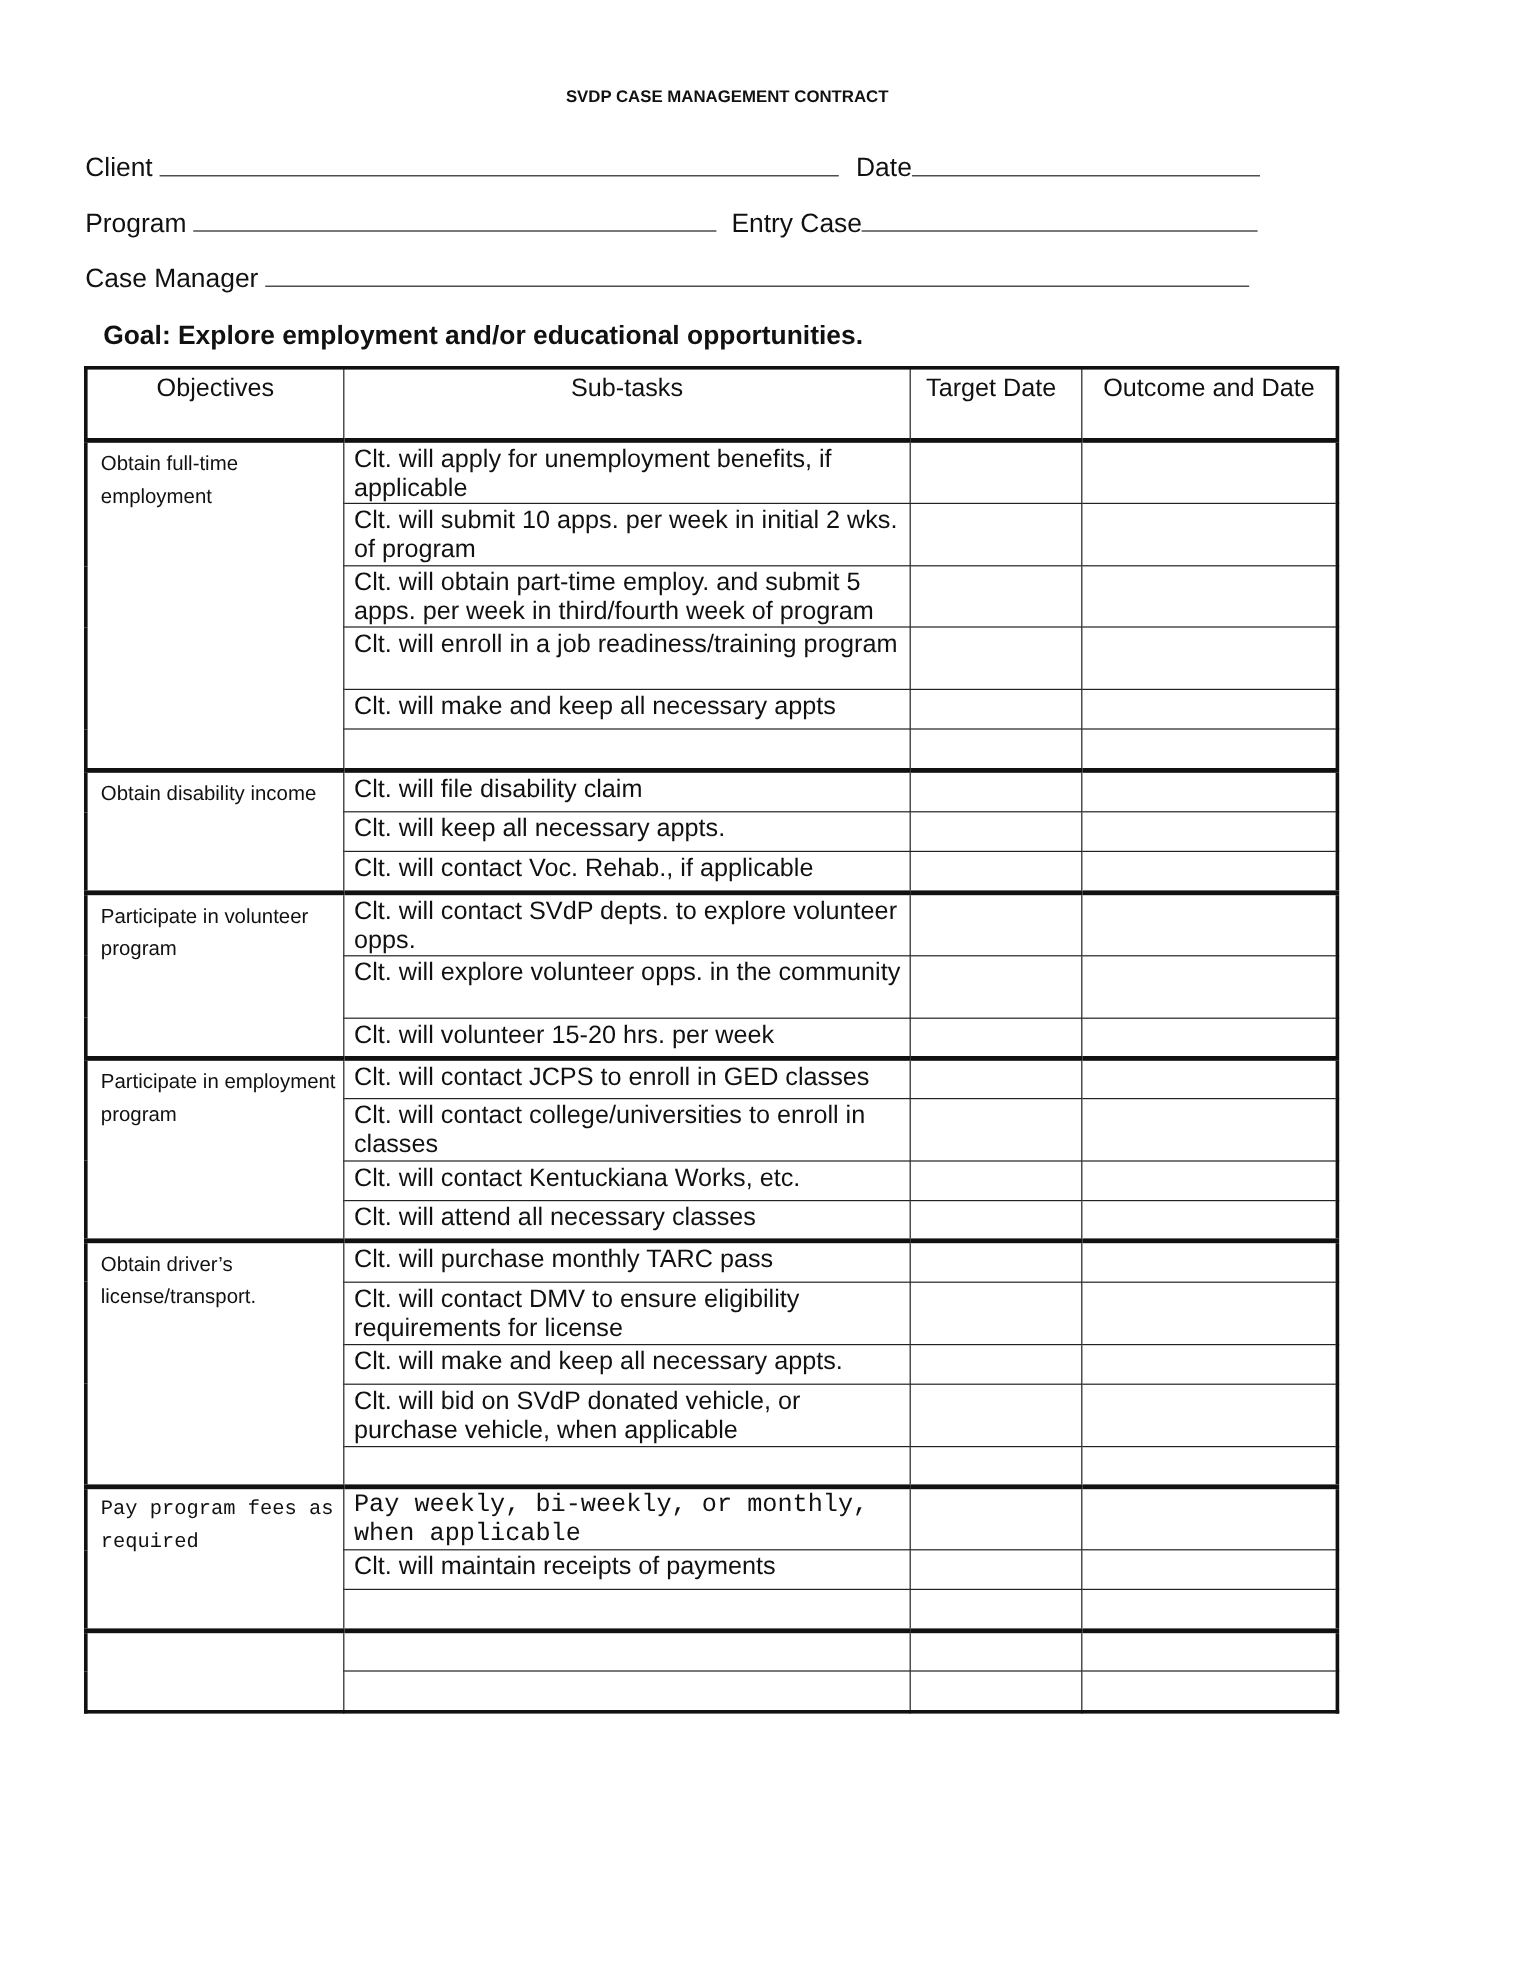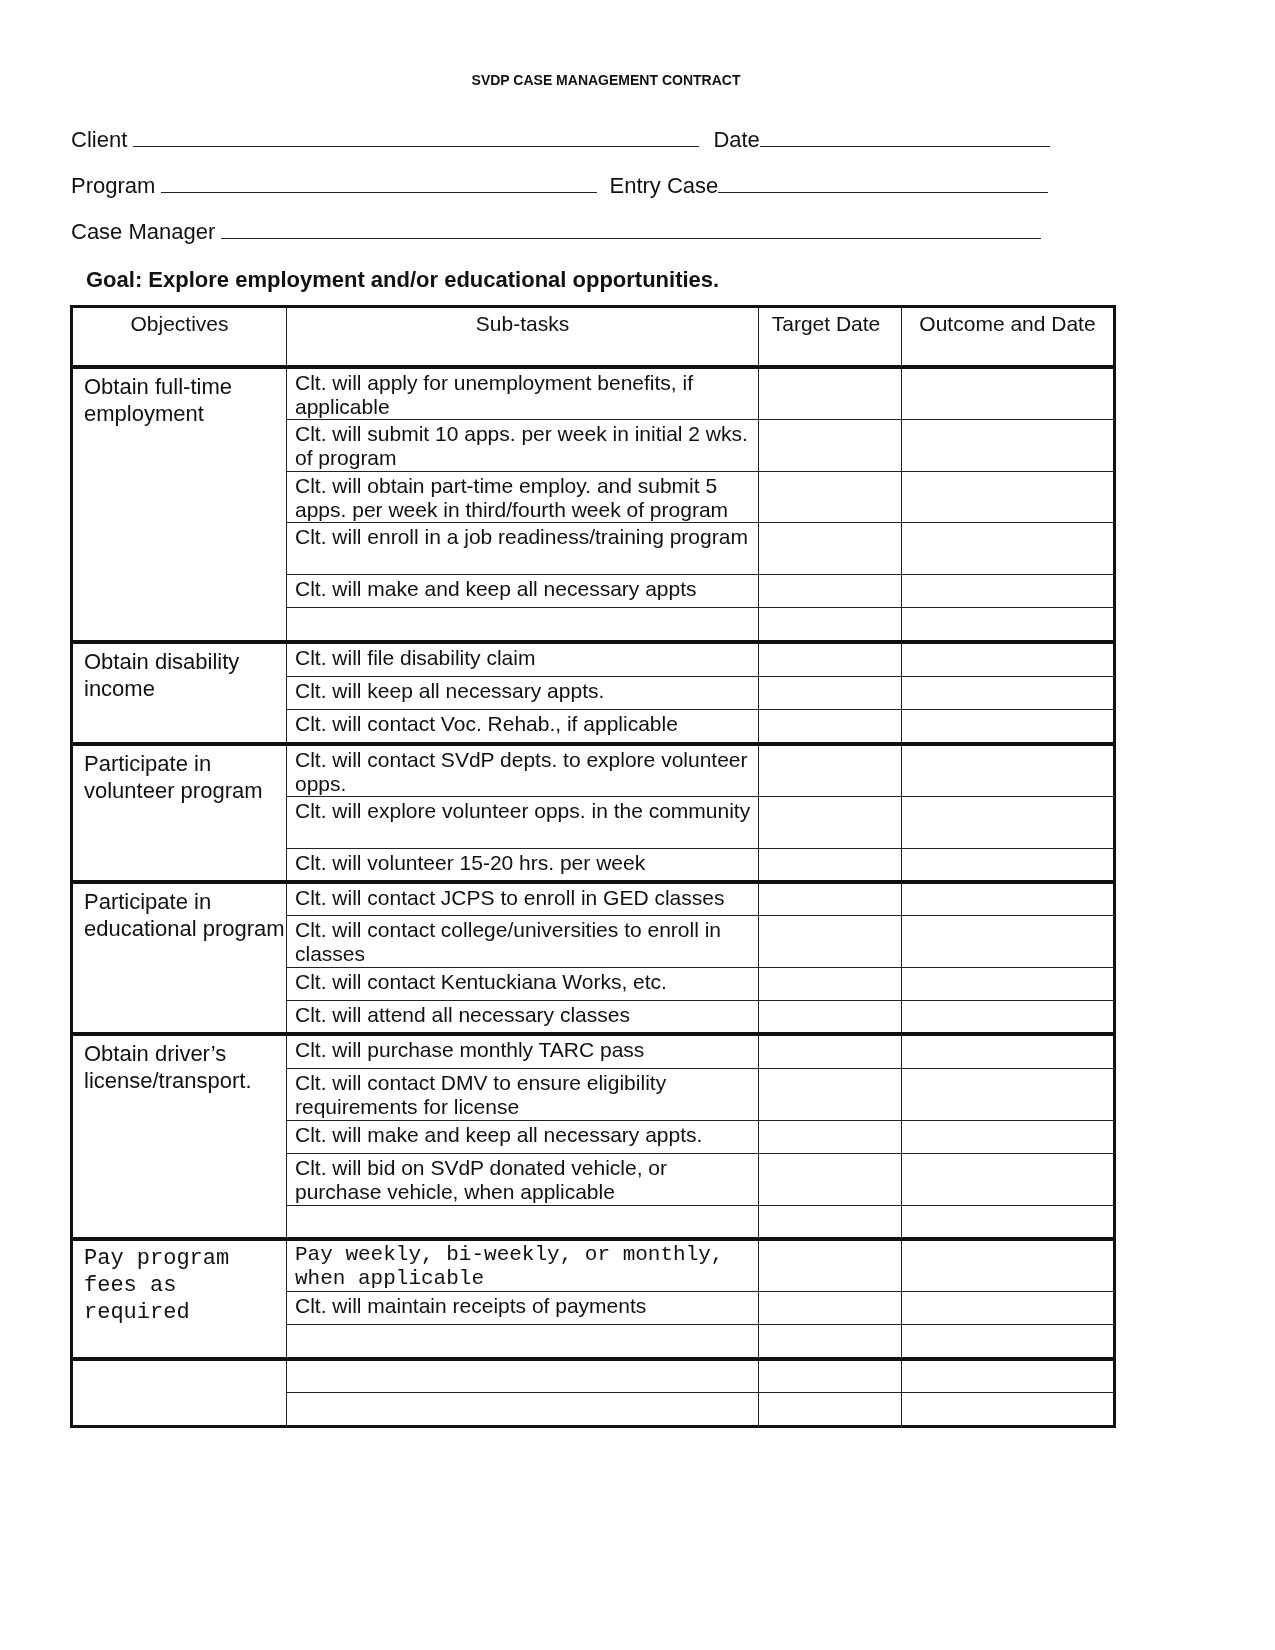--- a/index.html
+++ b/index.html
@@ -5,21 +5,21 @@
   html, body { margin:0; padding:0; background:#fff; }
   body { width:1275px; height:1650px; position:relative; font-family:"Liberation Sans", sans-serif; color:#111; }
   .title { position:absolute; top:72px; left:0; width:1212px; text-align:center; font-weight:bold; font-size:14px; }
   .field-line { position:absolute; left:71px; font-size:22px; white-space:nowrap; }
   .blank { display:inline-block; border-bottom:1.5px solid #222; height:18px; vertical-align:baseline; margin-left:6px; }
   .goal { position:absolute; left:71px; top:267px; font-size:22px; font-weight:bold;margin-left:15px; }
   table { position:absolute; left:70px; top:305px; border-collapse:collapse; border:3.5px solid #111; table-layout:fixed; }
   th, td { border:1.5px solid #222; font-size:21px; vertical-align:top; padding:0; }
   th { font-weight:normal; text-align:center; line-height:27px; padding-top:2px; }
   td.sub { padding:2px 0 0 8px; line-height:24px; }
-  td.obj { padding:4px 0 0 11px; line-height:27px; font-size:22px; }
+  td.obj { padding:4px 0 0 11px; line-height:27px; font-size:17px; }
   tr.head th { border-bottom:4px solid #111; }
   tr.grp-start td { border-top:4px solid #111; }
 </style>
 </head>
 <body>
 
 <div class="title">SVDP CASE MANAGEMENT CONTRACT</div>
 
 <div class="field-line" style="top:127px;">
   <span>Client</span><span class="blank" style="width:566px;"></span>
@@ -112,21 +112,21 @@
     <td></td>
     <td></td>
   </tr>
   <tr style="height:34px;">
     <td class="sub">Clt. will volunteer 15-20 hrs. per week</td>
     <td></td>
     <td></td>
   </tr>
 
   <tr class="grp-start" style="height:33px;">
-    <td class="obj" rowspan="4">Participate in educational program</td>
+    <td class="obj" rowspan="4">Participate in employment program</td>
     <td class="sub">Clt. will contact JCPS to enroll in GED classes</td>
     <td></td>
     <td></td>
   </tr>
   <tr style="height:52px;">
     <td class="sub">Clt. will contact college/universities to enroll in classes</td>
     <td></td>
     <td></td>
   </tr>
   <tr style="height:33px;">

